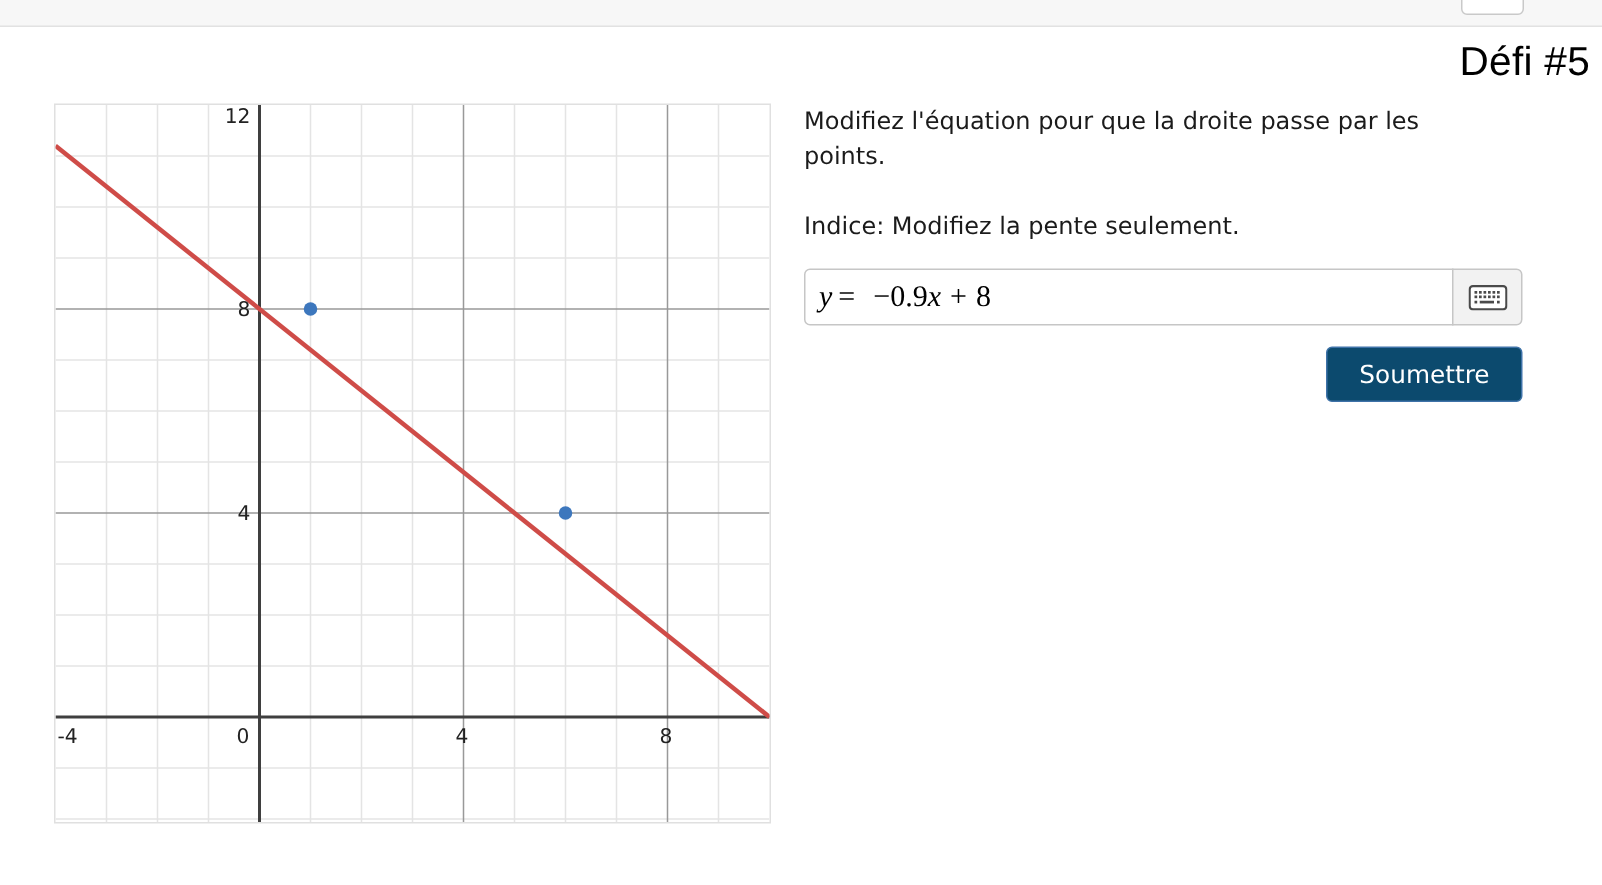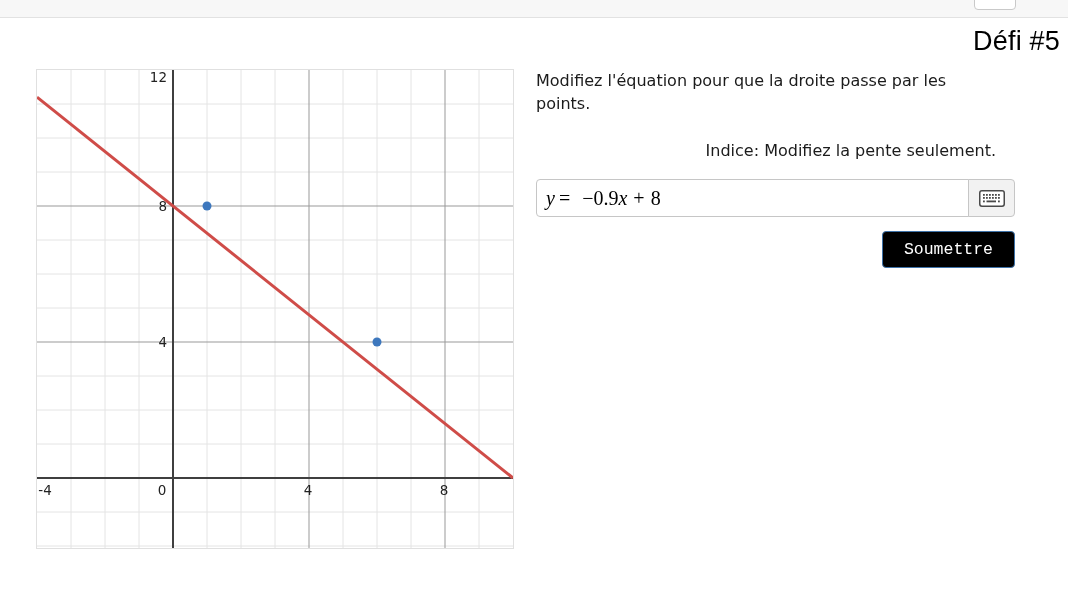--- a/index.html
+++ b/index.html
@@ -30,21 +30,21 @@
   }
   .graph-box svg{display:block;}
   
   .panel{position:absolute;left:536px;top:0;width:479px;height:590px;}
   .prompt{
     position:absolute;left:0;top:69px;width:440px;margin:0;
     font-size:16px;line-height:23px;color:#1b1b1b;
   }
   .hint{
     position:absolute;left:0;top:139px;width:460px;margin:0;
-    font-size:16px;line-height:23px;color:#1b1b1b;text-align:right;
+    font-size:16px;line-height:23px;color:#1b1b1b;
   }
   .eq-group{
     position:absolute;left:0;top:179px;width:479px;height:38px;
     display:flex;align-items:stretch;
   }
   .eq-input{
     flex:1;background:#ffffff;border:1px solid #c6c6c6;
     border-radius:4px 0 0 4px;display:flex;align-items:center;
     padding:0 9px;box-sizing:border-box;
     font-family:"Liberation Serif",serif;font-size:20px;color:#000;
@@ -146,14 +146,14 @@
           <rect x="16" y="7" width="1.8" height="1.8"></rect>
             <rect x="19" y="7" width="1.8" height="1.8"></rect>
           <rect x="4" y="10.5" width="1.8" height="1.8"></rect>
           <rect x="7.5" y="10.5" width="9.5" height="1.8"></rect>
           <rect x="19" y="10.5" width="1.8" height="1.8"></rect>
         </g>
       </svg>
     </button>
   </div>
 
-  <button class="submit" style="background: #000000; border-color: rgb(62, 114, 168); color: rgb(255, 255, 255); font-family: Liberation Mono, monospace;">Soumettre</button>
+  <button class="submit" style="background: #0c4a6e; border-color: rgb(62, 114, 168); color: rgb(255, 255, 255);">Soumettre</button>
 </div>
 
 </body></html>

